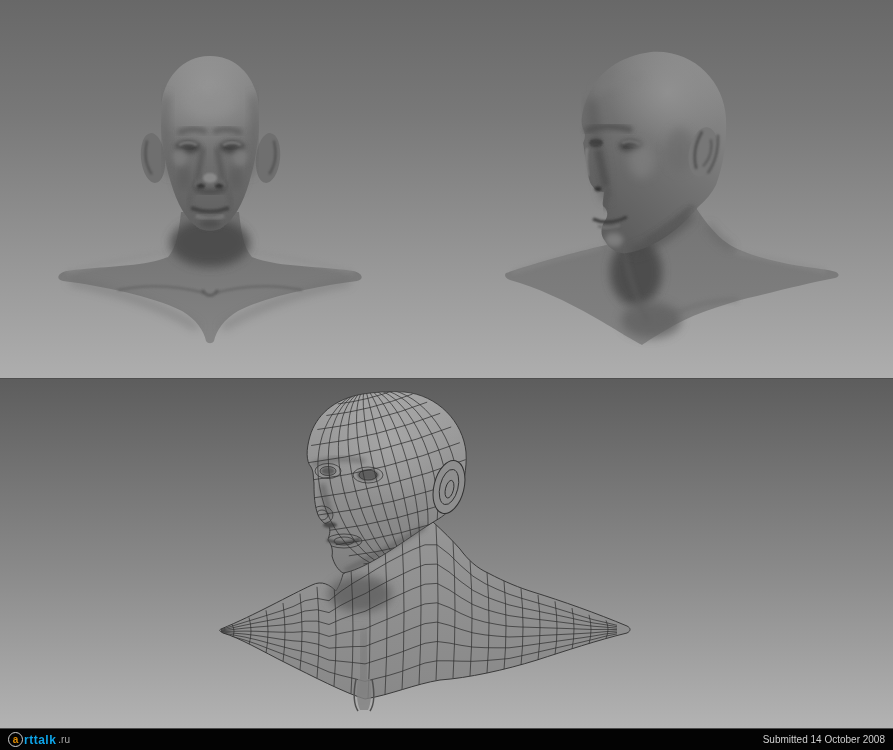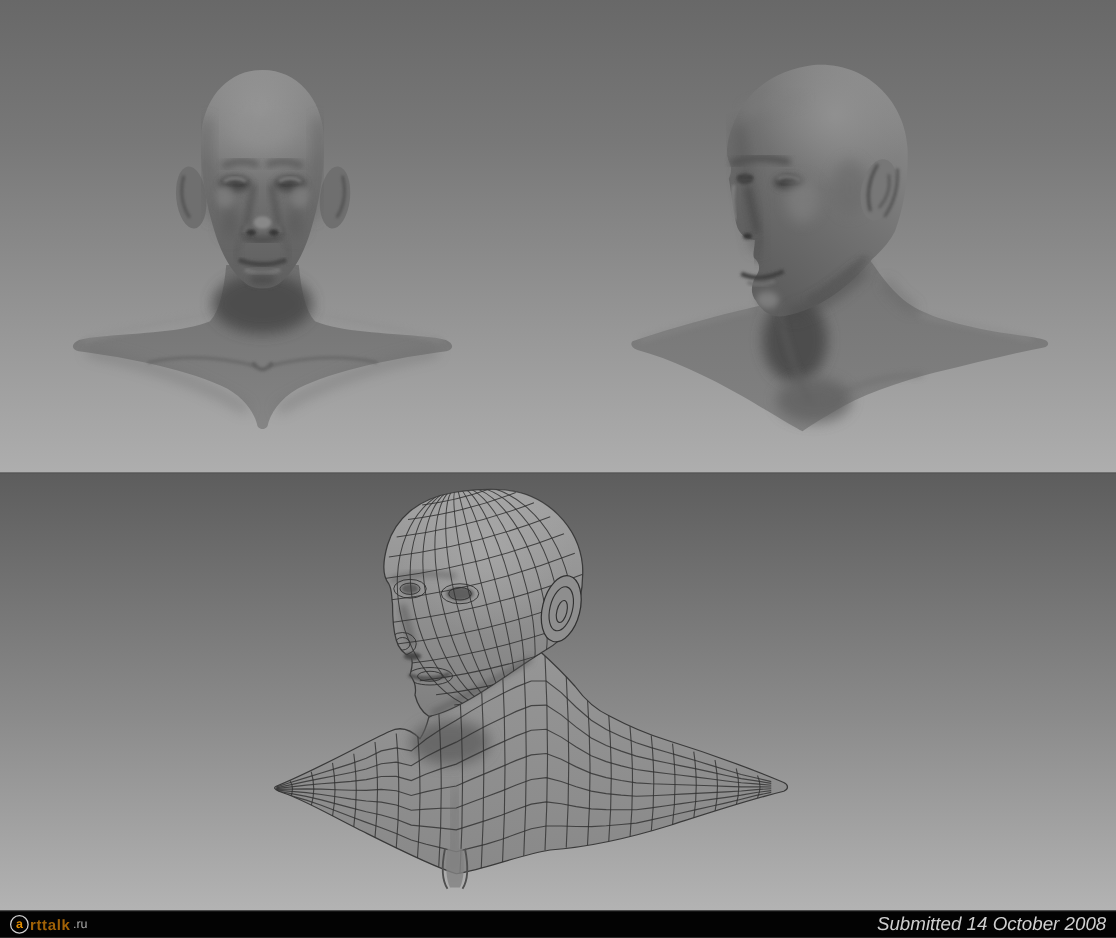--- a/index.html
+++ b/index.html
@@ -10,23 +10,23 @@
   .viewport-bottom{position:absolute;left:0;top:378px;width:893px;height:350px;
         background:linear-gradient(#5d5d5d,#8a8a8a 55%,#b3b3b3);
         border-top:1px solid #4f4f4f;box-sizing:border-box;}
   .footer{position:absolute;left:0;bottom:0;width:893px;height:22px;background:#030303;
         border-top:1px solid #4b4b4b;box-sizing:border-box;
         display:flex;align-items:center;justify-content:space-between;padding:0 8px;}
   .logo{display:flex;align-items:center;gap:1px;text-decoration:none;cursor:pointer;}
   .logo-circle{width:13px;height:13px;border:1.5px solid #cfcfcf;border-radius:50%;
         display:flex;align-items:center;justify-content:center;
         color:#e08c00;font-size:10px;font-weight:bold;line-height:1;}
-  .logo-text{color:#a16207;font-weight:bold;font-size:12px;letter-spacing:.5px;}
+  .logo-text{color:#0ea5e9;font-weight:bold;font-size:12px;letter-spacing:.5px;}
   .logo-tld{color:#a8a8a8;font-size:10px;margin-left:1px;text-align:center;}
-  .submitted{color:#cfcfcf;font-size:15px;font-style:italic;}
+  .submitted{color:#cfcfcf;font-size:10px;}
   svg{position:absolute;display:block;}
 </style>
 </head>
 <body>
 
 <div class="page">
 
   <div class="viewport-top">
 
     <svg style="left:0;top:0" width="446" height="378" viewBox="0 0 446 378" aria-label="front-view shaded bust sculpt">

